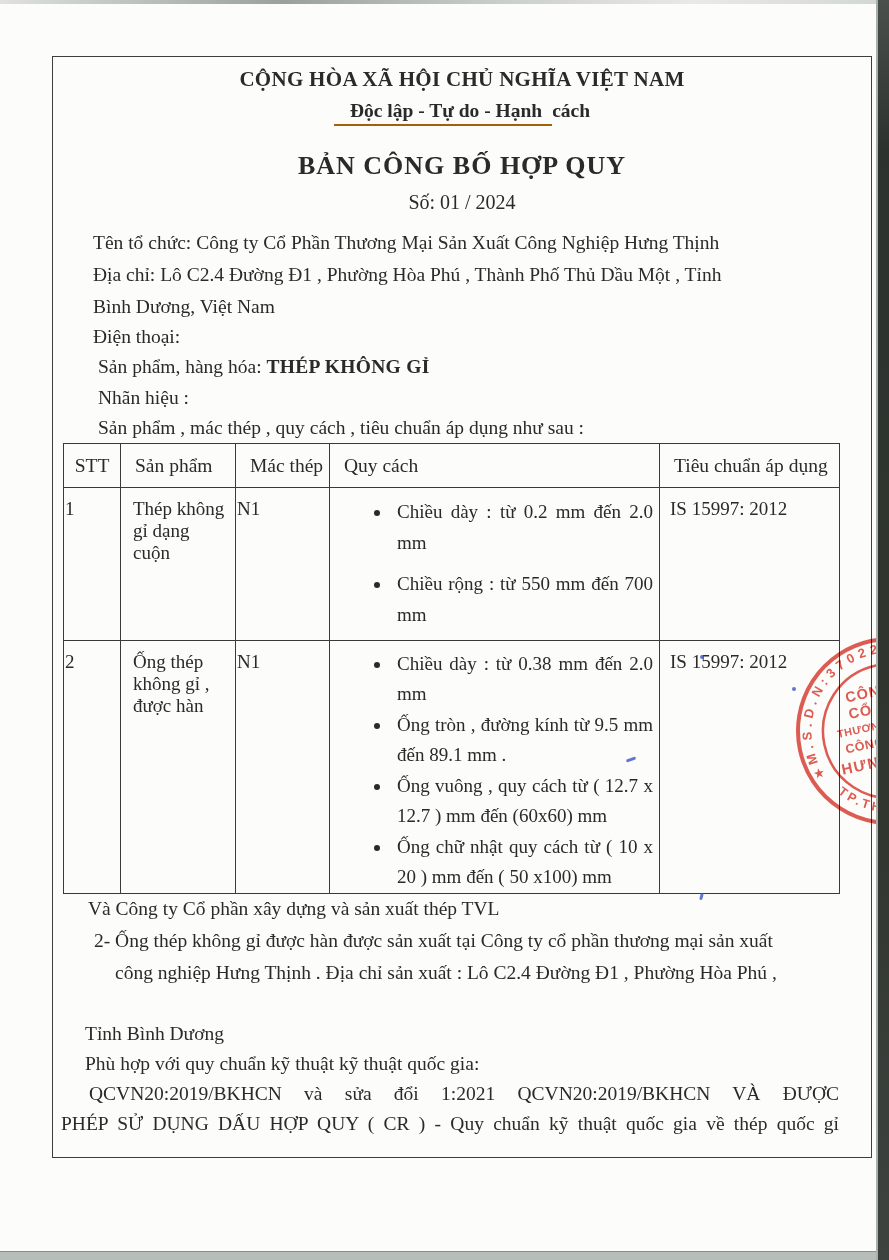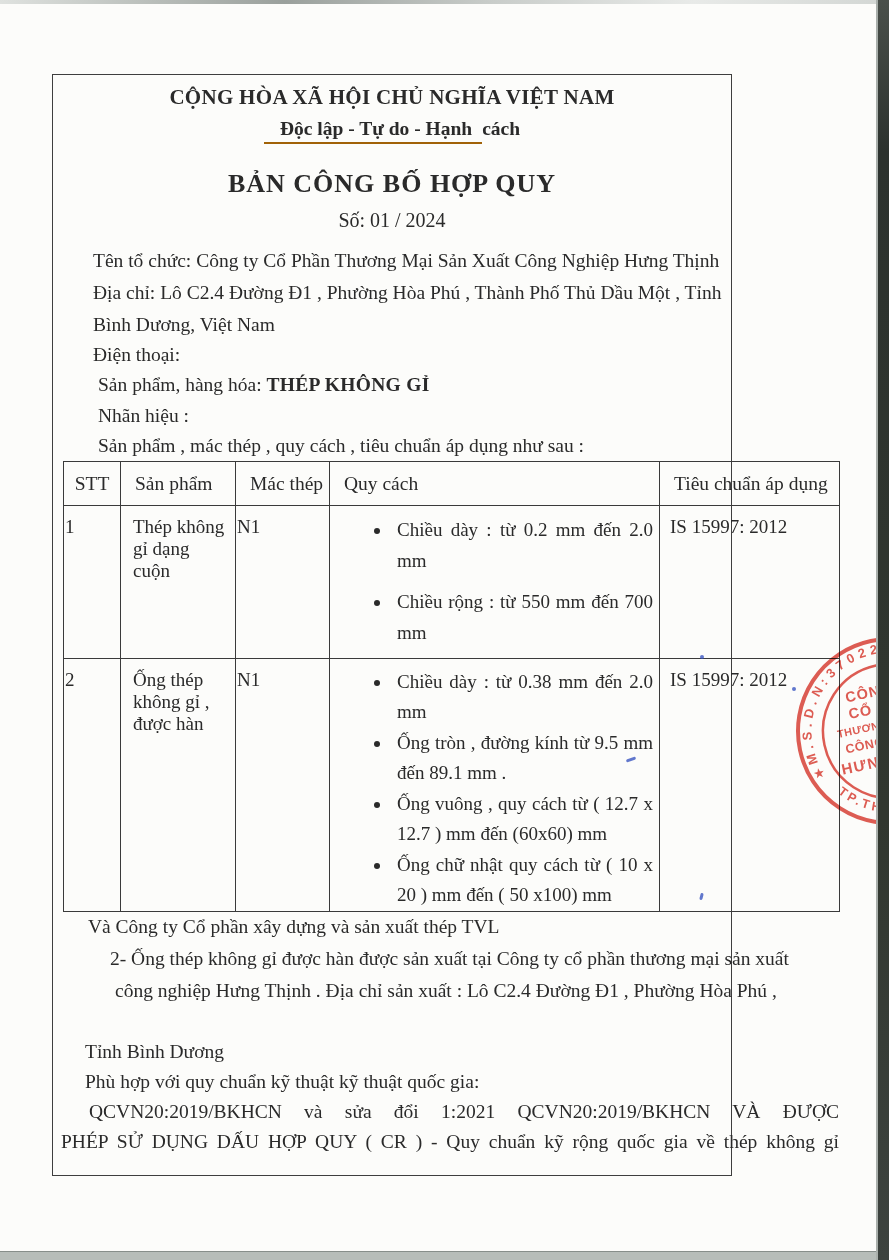--- a/index.html
+++ b/index.html
@@ -11,21 +11,21 @@
   }
   
   .edge-top{position:absolute;left:0;top:0;width:889px;height:4px;z-index:9;
     background:linear-gradient(90deg,#dfe2df 0%,#b7bcb8 18%,#9aa09c 32%,#c8ccc9 55%,#e8eae8 78%,#d2d6d3 100%);}
   .edge-right{position:absolute;top:0;right:0;width:11px;height:1260px;z-index:10;
     background:linear-gradient(180deg,#4a504b,#2c322e 12%,#31372f 65%,#3d433f);
     border-left:2px solid #a9afab;}
   .edge-bottom{position:absolute;left:0;bottom:0;width:889px;height:8px;z-index:9;
     background:#b7bdb9;border-top:1px solid #878e8a;}
 
-  .frame{position:absolute;left:52px;top:74px;width:680px;height:1102px;
+  .frame{position:absolute;left:52px;top:56px;width:820px;height:1102px;
     border:1.5px solid #3e3e3e;box-sizing:border-box;}
 
   .abs{position:absolute;}
   .center{left:0;width:100%;text-align:center;}
   .line{font-size:19.5px;line-height:29px;white-space:nowrap;}
 
   .country{top:10px;font-size:21px;font-weight:bold;letter-spacing:.3px;}
   .motto{top:43px;font-size:19.5px;font-weight:bold;}
   .motto-u{border-bottom:2px solid #a16207;padding:0 10px 3px 16px;}
   .doc-title{top:94px;font-size:26px;font-weight:bold;letter-spacing:1px;}
@@ -52,21 +52,21 @@
   td.cell-spec{padding:4px 6px 0 0;}
   td.cell-std{padding:10px 4px 0 10px;}
   .r1{height:92px;} .r2{height:236px;}
   ul.specs{margin:4px 0 0 0;padding:0 0 0 62px;list-style:disc;}
   ul.specs li{padding-left:5px;text-align:justify;}
   .r1 ul.specs li{line-height:31px;margin-bottom:10px;}
   .r2 ul.specs li{line-height:30px;margin-bottom:1px;}
 
   .n1a{top:805px;left:41px;}
   .n1b{top:837px;left:35px;}
-  .n2a{top:869px;left:41px;margin-left:16px;}
+  .n2a{top:869px;left:41px;}
   .n2b{top:901px;left:62px;}
   .n2c{top:932px;left:62px;}
   .prov{top:962px;left:32px;}
   .confi{top:992px;left:32px;}
   .confl1{top:1022px;left:36px;width:750px;white-space:normal;text-align:justify;text-align-last:justify;}
   .confl2{top:1052px;left:8px;width:778px;white-space:normal;text-align:justify;text-align-last:justify;}
 
   
   .seal{position:absolute;left:785px;top:623px;width:210px;height:216px;z-index:5;
     mix-blend-mode:multiply;opacity:.92;}
@@ -162,21 +162,21 @@
         </tr>
       </tbody>
     </table>
 
     <div class="abs line n1b">Và Công ty Cổ phần xây dựng và sản xuất thép TVL</div>
     <div class="abs line n2a">2-  Ống thép không gỉ được hàn được sản xuất tại Công ty cổ phần thương mại sản xuất</div>
     <div class="abs line n2b">công nghiệp Hưng Thịnh . Địa chỉ sản xuất : Lô C2.4 Đường Đ1 , Phường Hòa Phú ,</div>
     <div class="abs line prov">Tỉnh Bình Dương</div>
     <div class="abs line confi">Phù hợp với quy chuẩn kỹ thuật kỹ thuật quốc gia:</div>
     <div class="abs line confl1">QCVN20:2019/BKHCN và sửa đổi 1:2021 QCVN20:2019/BKHCN VÀ ĐƯỢC</div>
-    <div class="abs line confl2">PHÉP SỬ DỤNG DẤU HỢP QUY ( CR ) -  Quy chuẩn kỹ rộng quốc gia về thép không gỉ</div>
+    <div class="abs line confl2">PHÉP SỬ DỤNG DẤU HỢP QUY ( CR ) -  Quy chuẩn kỹ thuật quốc gia về thép quốc gỉ</div>
 
   </div>
 
   <svg class="seal" viewBox="-105 -108 210 216">
     <defs>
       <path id="arcTop" d="M -76.8 16.3 A 78.5 78.5 0 0 1 69.9 -35.6"></path>
       <path id="arcBottom" d="M -66.3 46.5 A 81 81 0 0 0 66.3 46.5"></path>
     </defs>
     <g transform="rotate(-12)">
       <circle r="92" stroke-width="4"></circle>

